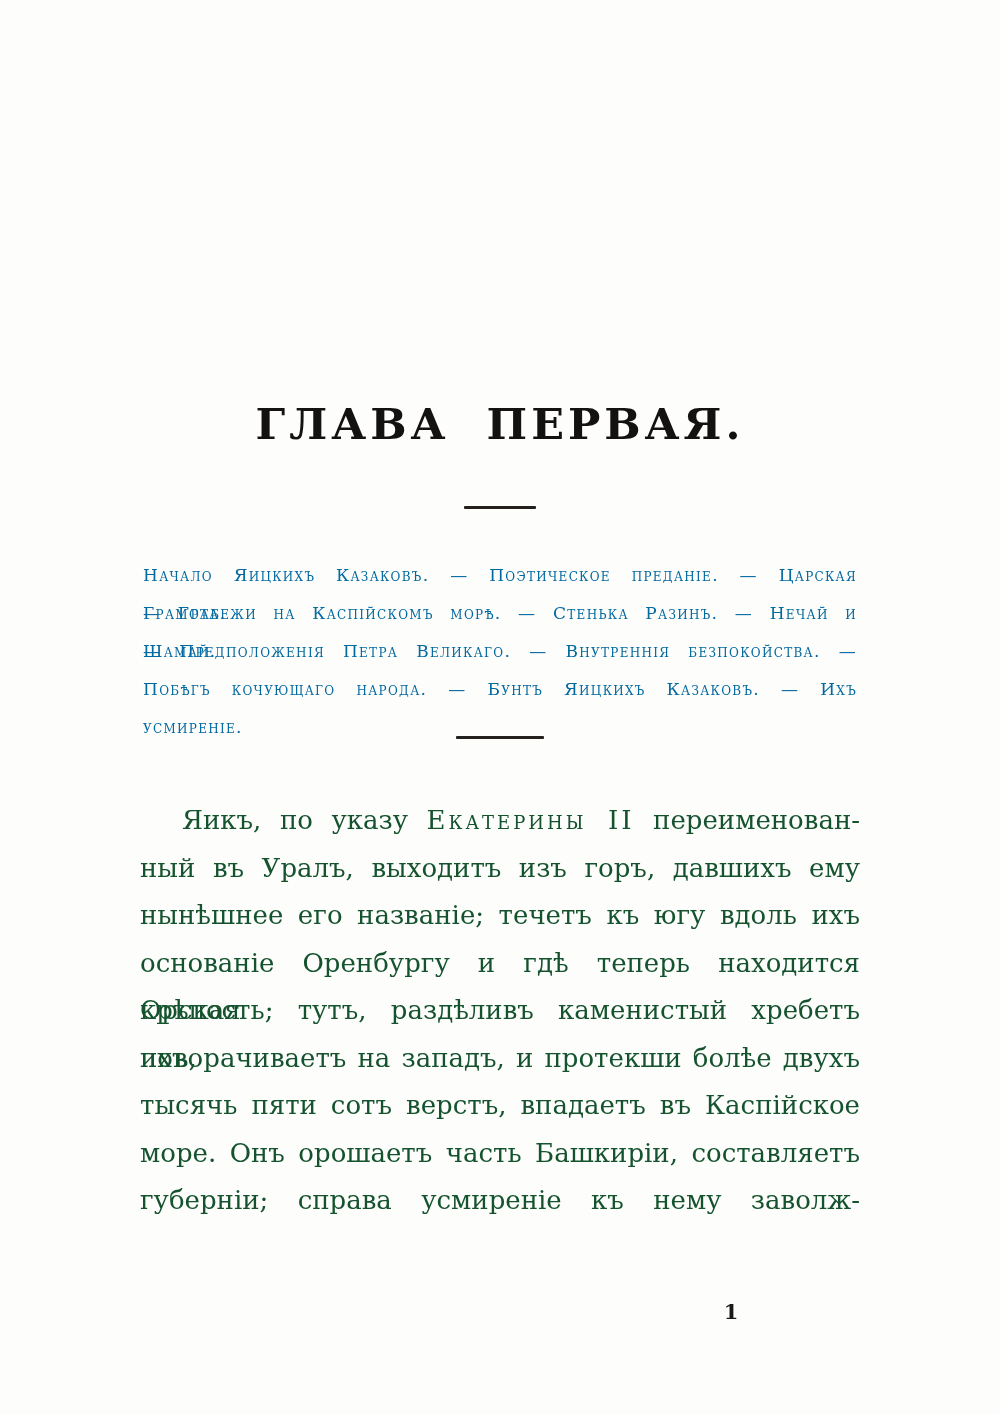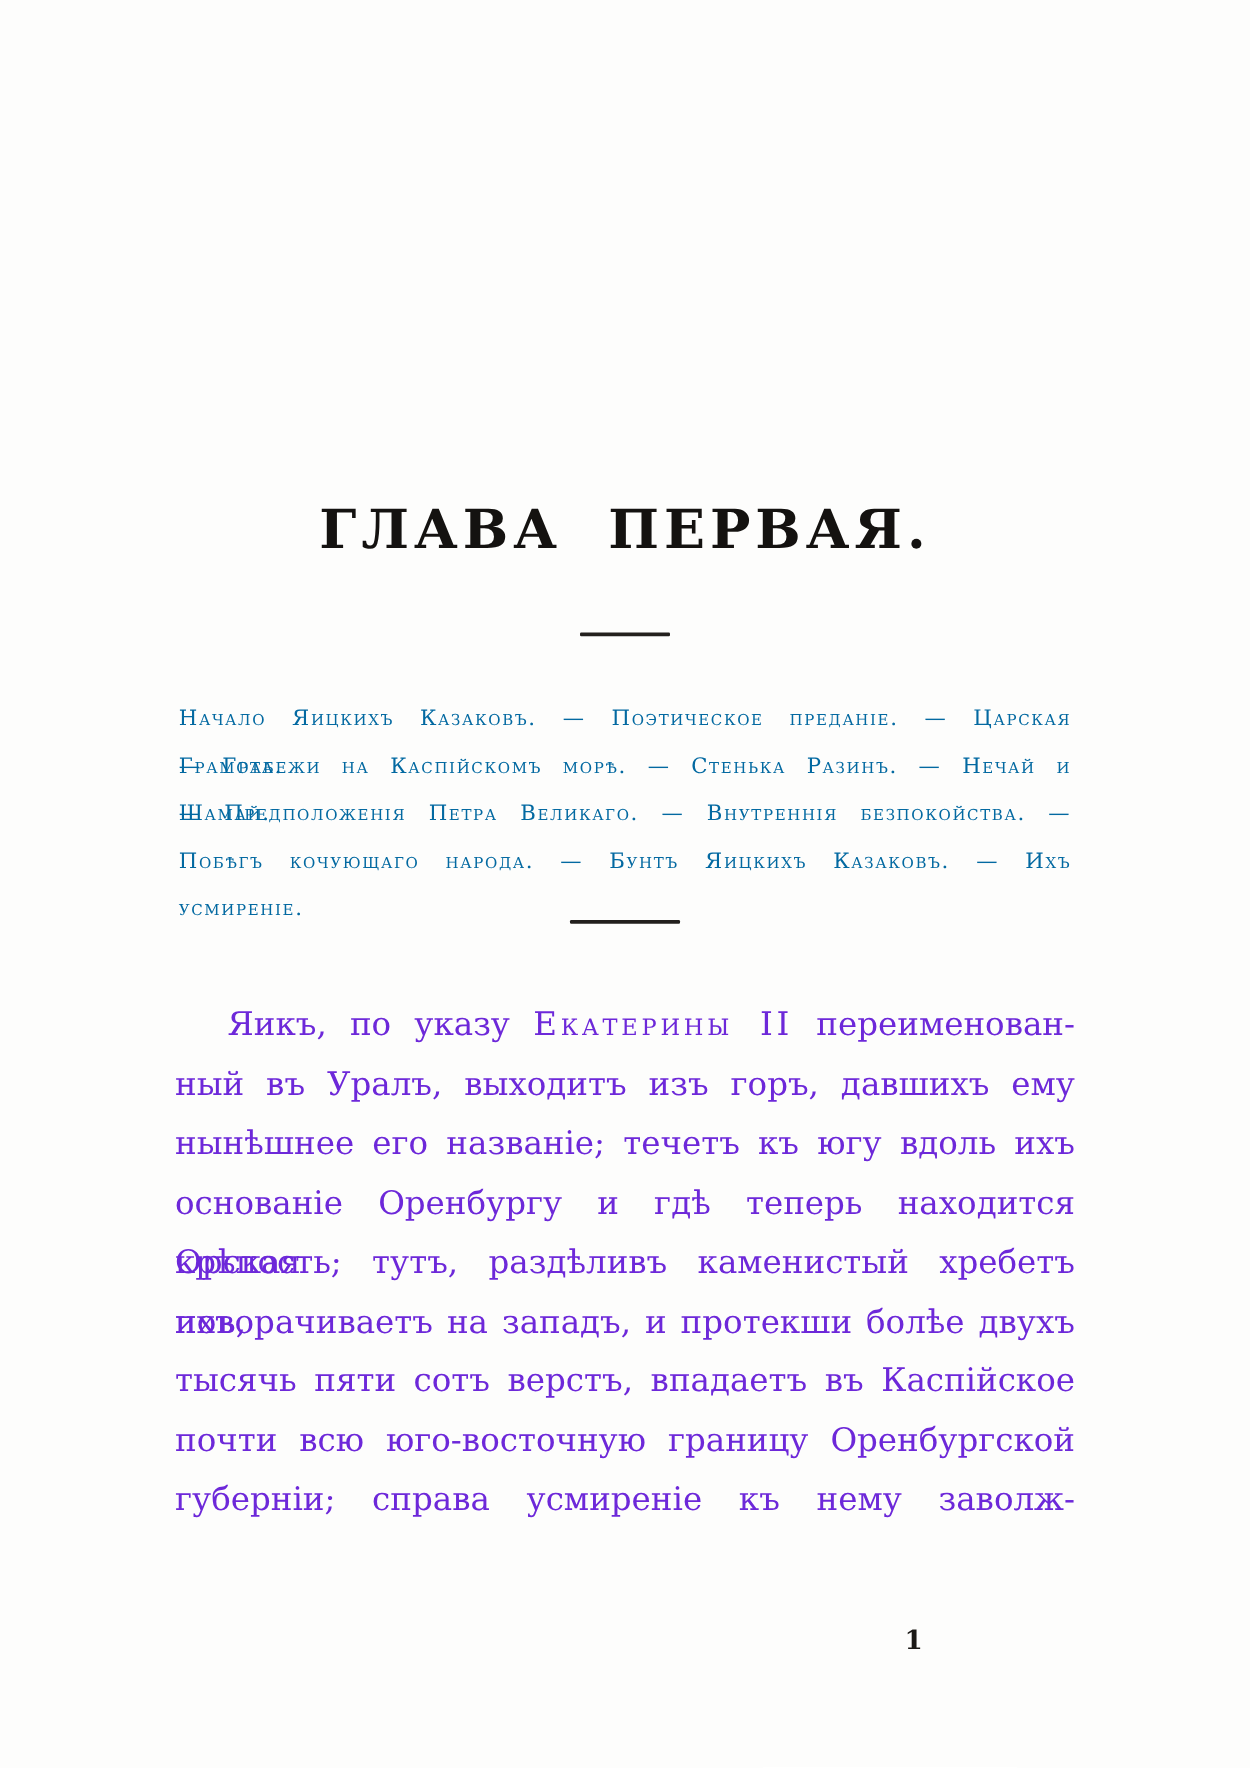--- a/index.html
+++ b/index.html
@@ -56,21 +56,21 @@
   .body-text {
     position: absolute;
     top: 797px;
     left: 140px;
     width: 720px;
   }
   .body-line {
     height: 47.5px;
     line-height: 47.5px;
     font-size: 26px;
-    color: #6d28d9;
+    color: #14532d;
     text-align: justify;
     text-align-last: justify;
   }
   .body-line.first-line { padding-left: 42px; }
   .spaced-caps {
     font-variant: small-caps;
     letter-spacing: 3px;
   }
   .page-number {
     position: absolute;
@@ -102,19 +102,19 @@
   <div class="rule rule-bottom"></div>
 
   <div class="body-text">
     <div class="body-line first-line"><span>Яикъ, по указу </span><span class="spaced-caps">Екатерины II</span><span> переименован-</span></div>
     <div class="body-line">ный въ Уралъ, выходитъ изъ горъ, давшихъ ему</div>
     <div class="body-line">нынѣшнее его названіе; течетъ къ югу вдоль ихъ</div>
     <div class="body-line">основаніе Оренбургу и гдѣ теперь находится Орская</div>
     <div class="body-line">крѣпость; тутъ, раздѣливъ каменистый хребетъ ихъ,</div>
     <div class="body-line">поворачиваетъ на западъ, и протекши болѣе двухъ</div>
     <div class="body-line">тысячь пяти сотъ верстъ, впадаетъ въ Каспійское</div>
-    <div class="body-line">почти всю юго-восточную границу Оренбургской</div>
+    <div class="body-line">море. Онъ орошаетъ часть Башкиріи, составляетъ</div>
     <div class="body-line">губерніи; справа усмиреніе къ нему заволж-</div>
   </div>
 
   <div class="page-number">1</div>
 
 </div>
 
 </body></html>

